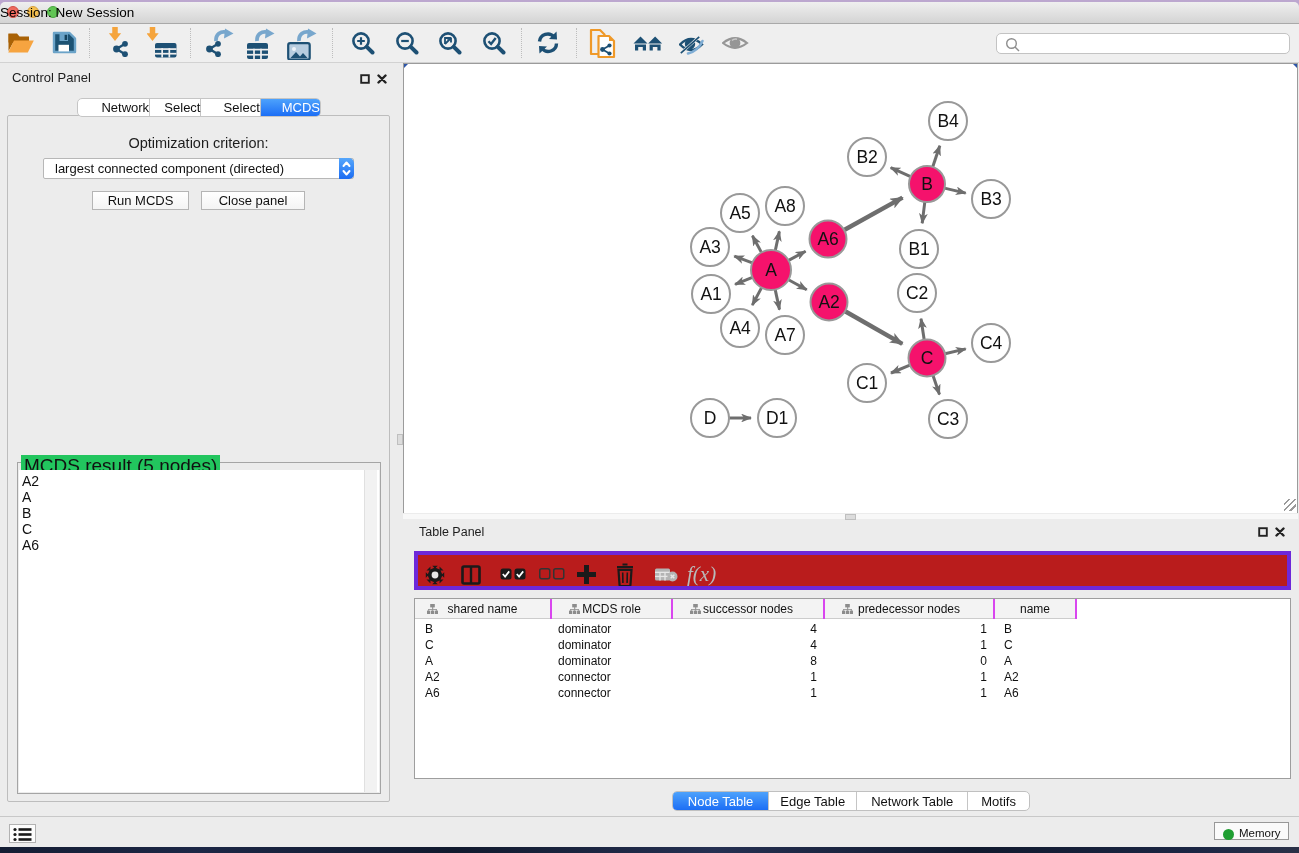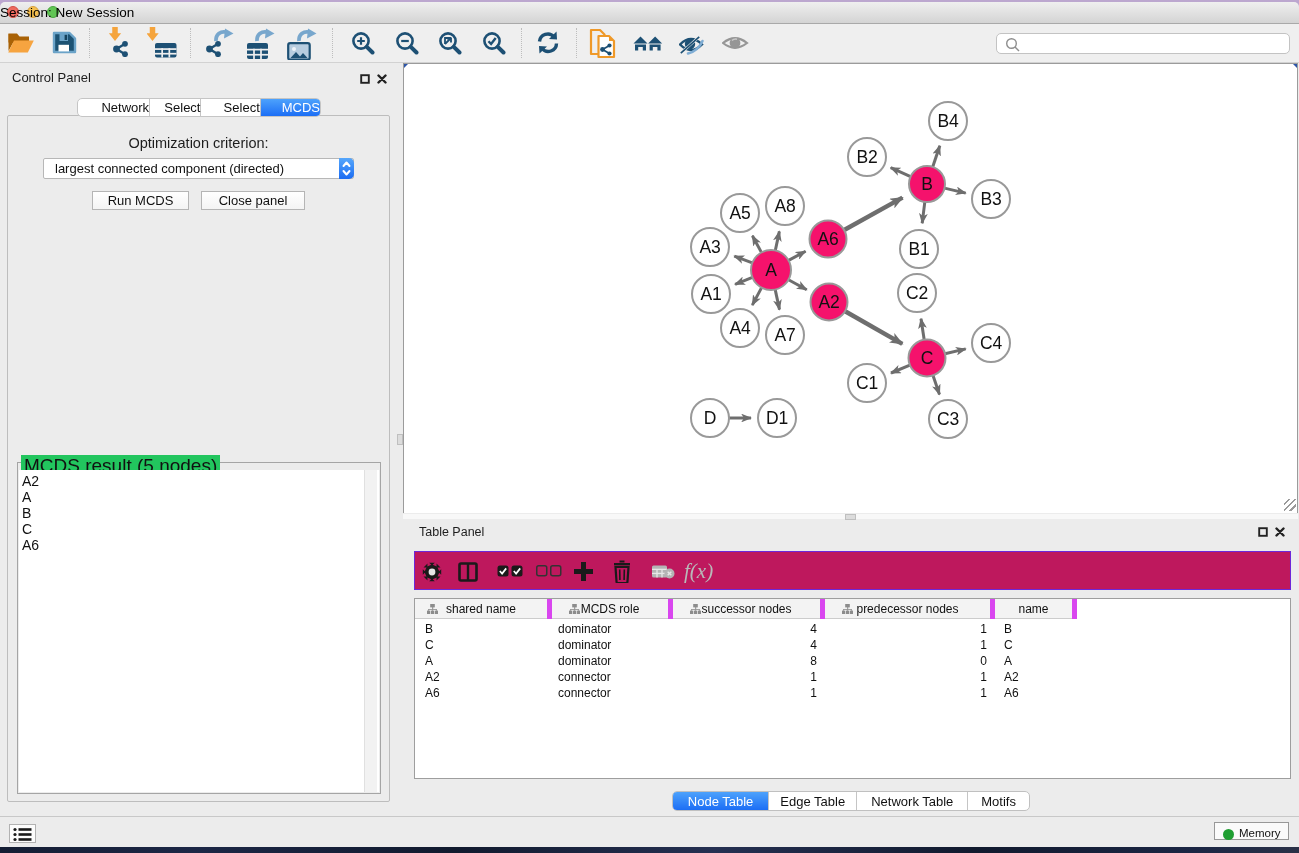--- a/index.html
+++ b/index.html
@@ -36,24 +36,24 @@
 #gtitle .tl{width:11px;height:11px;top:5px}
 #gtitle .t1{left:9px;background:#ee6b60;border:0.5px solid #d35047}
 #gtitle .t2{left:29px;background:#f5bf4f;border:0.5px solid #d6a243}
 #gtitle .t3{left:49px;background:#61c554;border:0.5px solid #4aa73f}
 #gtitle span{position:absolute;width:100%;text-align:center;top:4px;font-size:13px;color:#333}
 #gcorner{position:absolute;z-index:6;left:0;top:0;width:0;height:0;border-top:4px solid #2c55a8;border-right:4px solid transparent}
 #gcanvas{position:absolute;left:0;top:22px;width:893px;height:427px;background:#fff;overflow:hidden}
 #grip{position:absolute;right:1px;bottom:1px;width:12px;height:12px;background:repeating-linear-gradient(135deg,transparent 0 3px,#9a9a9a 3px 4.5px)}
 
 #tpTitle{left:419px;top:525px;font-size:12.5px;color:#1d1d1d}
-#tpToolbar{left:414px;top:551px;width:877px;height:39px;background:#be185d;border:1px solid #6d28d9}
+#tpToolbar{left:414px;top:551px;width:877px;height:39px;background:#b91c1c;border:4px solid #6d28d9}
 #tbl{left:414px;top:598px;width:877px;height:181px;background:#fff;border:1px solid #9e9e9e}
 #tblHead{position:absolute;left:0;top:0;width:662px;height:20px;background:#f3f3f3;border-bottom:1px solid #ccc}
-.hcol{position:absolute;top:0;height:20px;border-right:5px solid #d946ef;font-size:12px;color:#111;text-align:center;line-height:20px}
+.hcol{position:absolute;top:0;height:20px;border-right:2px solid #d946ef;font-size:12px;color:#111;text-align:center;line-height:20px}
 .hicon{position:absolute;top:5px}
 .cell{position:absolute;font-size:12px;color:#111}
 #tabbar{left:672px;top:791px;width:358px;height:20px;background:#fff;border:1px solid #c0c0c0;border-radius:5px;display:flex}
 #tabbar div{font-size:13px;color:#111;text-align:center;line-height:19px;border-right:1px solid #c5c5c5}
 #tabbar div:first-child{background:linear-gradient(#4da2fc,#1c6ef5);color:#fff;border-radius:4px 0 0 4px}
 #tabbar div:last-child{border-right:none}
 
 #statusbar{left:0;top:816px;width:1299px;height:31px;background:#ececec;border-top:1px solid #c8c8c8}
 #listBtn{left:9px;top:824px;width:27px;height:19px;background:#fcfcfc;border:1px solid #b2b2b2}
 #memBtn{left:1214px;top:822px;width:75px;height:18px;background:#fafafa;border:1px solid #989898;font-size:11.5px;color:#111}

